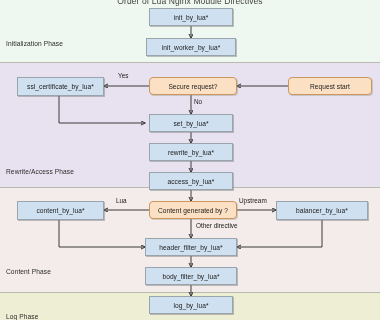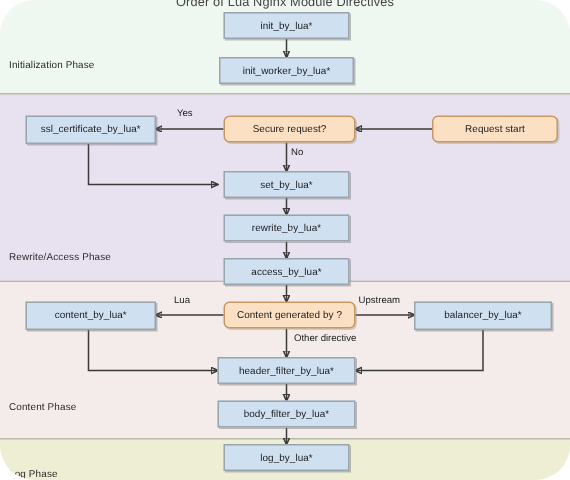--- a/index.html
+++ b/index.html
@@ -2,21 +2,21 @@
 <html><head>
 <meta charset="utf-8">
 <style>
   html,body{margin:0;padding:0;}
   body{
     width:380px;height:320px;overflow:hidden;
     background:#ffffff;
     font-family:"Liberation Sans","DejaVu Sans",sans-serif;
     position:relative;
   }
-  #canvas{position:absolute;left:0;top:0;width:380px;height:320px;overflow:hidden;border-radius:23px;}
+  #canvas{position:absolute;left:0;top:0;width:380px;height:320px;overflow:hidden;}
 
   .band{position:absolute;left:0;width:380px;}
   .band-line{position:absolute;left:0;width:380px;height:1px;background:#b9b9ae;}
 
   .title{
     position:absolute;left:0;top:-4px;width:380px;text-align:center;
     font-size:8.5px;color:#444;letter-spacing:.1px;white-space:nowrap;
   }
 
   .phase-label{

